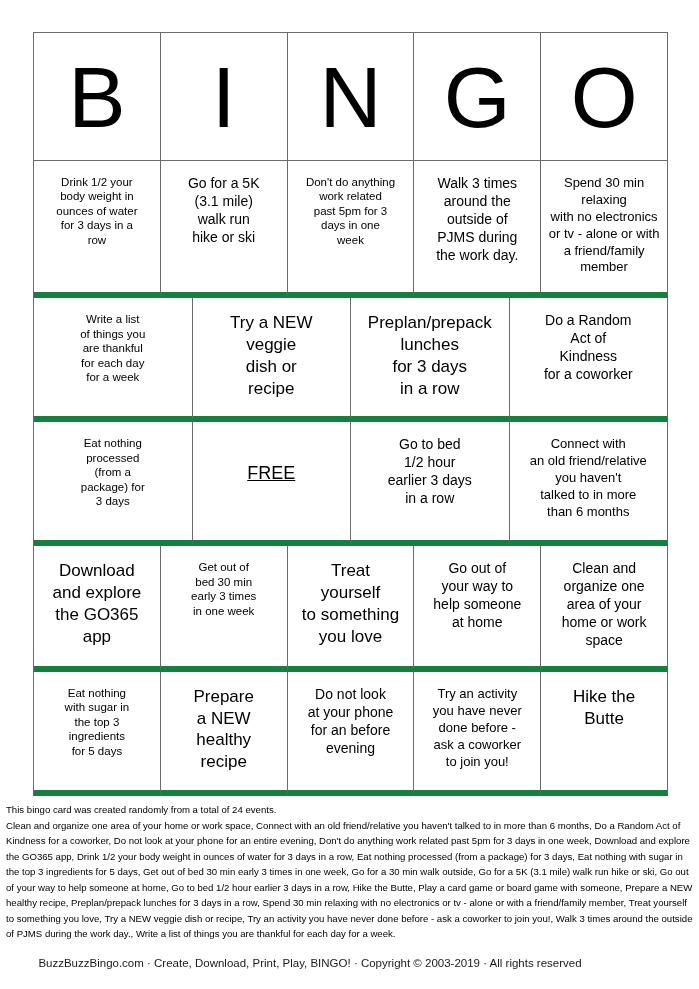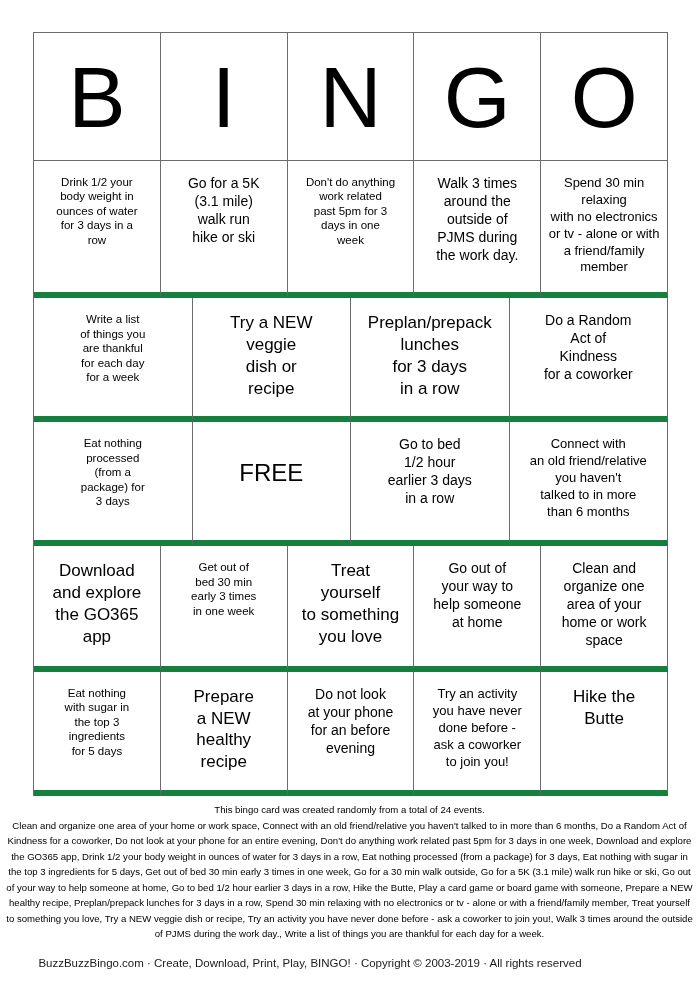--- a/index.html
+++ b/index.html
@@ -89,33 +89,33 @@
     width: 100%;
     word-wrap: break-word;
     white-space: pre-line;
   }
 
   
   .fs-xs .cell-text { font-size: 13px;  line-height: 1.30; }
   .fs-sm .cell-text { font-size: 11.5px; line-height: 1.26; }
   .fs-md .cell-text { font-size: 14px; line-height: 1.28; }
   .fs-lg .cell-text { font-size: 17px;  line-height: 1.28; }
-  .fs-free .cell-text { font-size: 24px; }
+  .fs-free .cell-text { font-size: 18px; text-decoration: underline; }
 
   .fs-free { align-items: center; padding-top: 0; }
 
   
   .footer-desc {
     position: absolute;
     left: 6px;
     top: 802px;
     width: 687px;
     font-size: 9.6px;
     line-height: 1.62;
-    text-align: center;
+    text-align: left;
     color: #000;
   }
   .footer-desc .line1 { display: block; }
   .footer-desc .line2 { display: block; }
 
   .copyright {
     position: absolute;
     left: 0;
     top: 957px;
     width: 610px;

